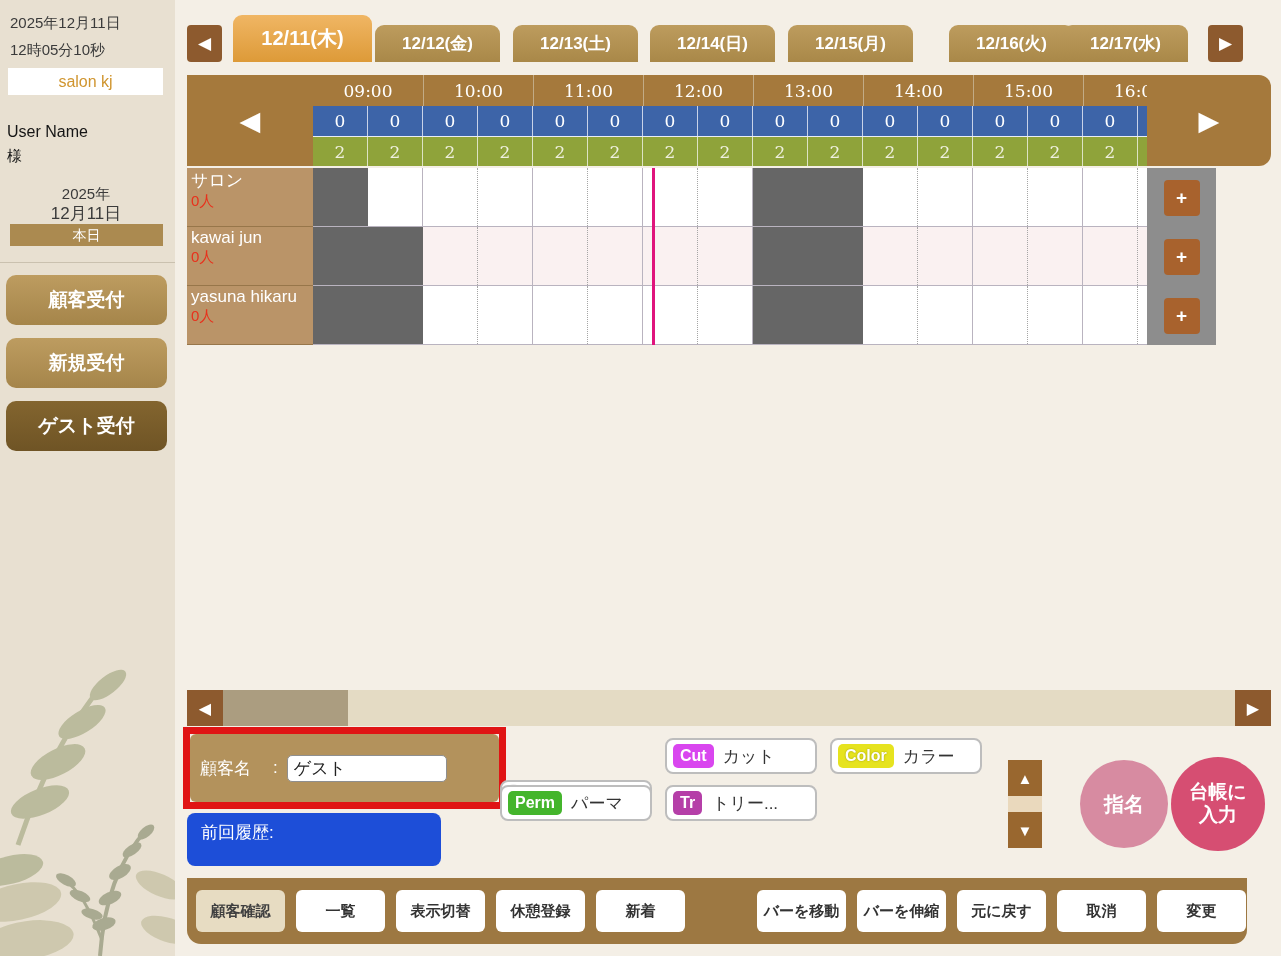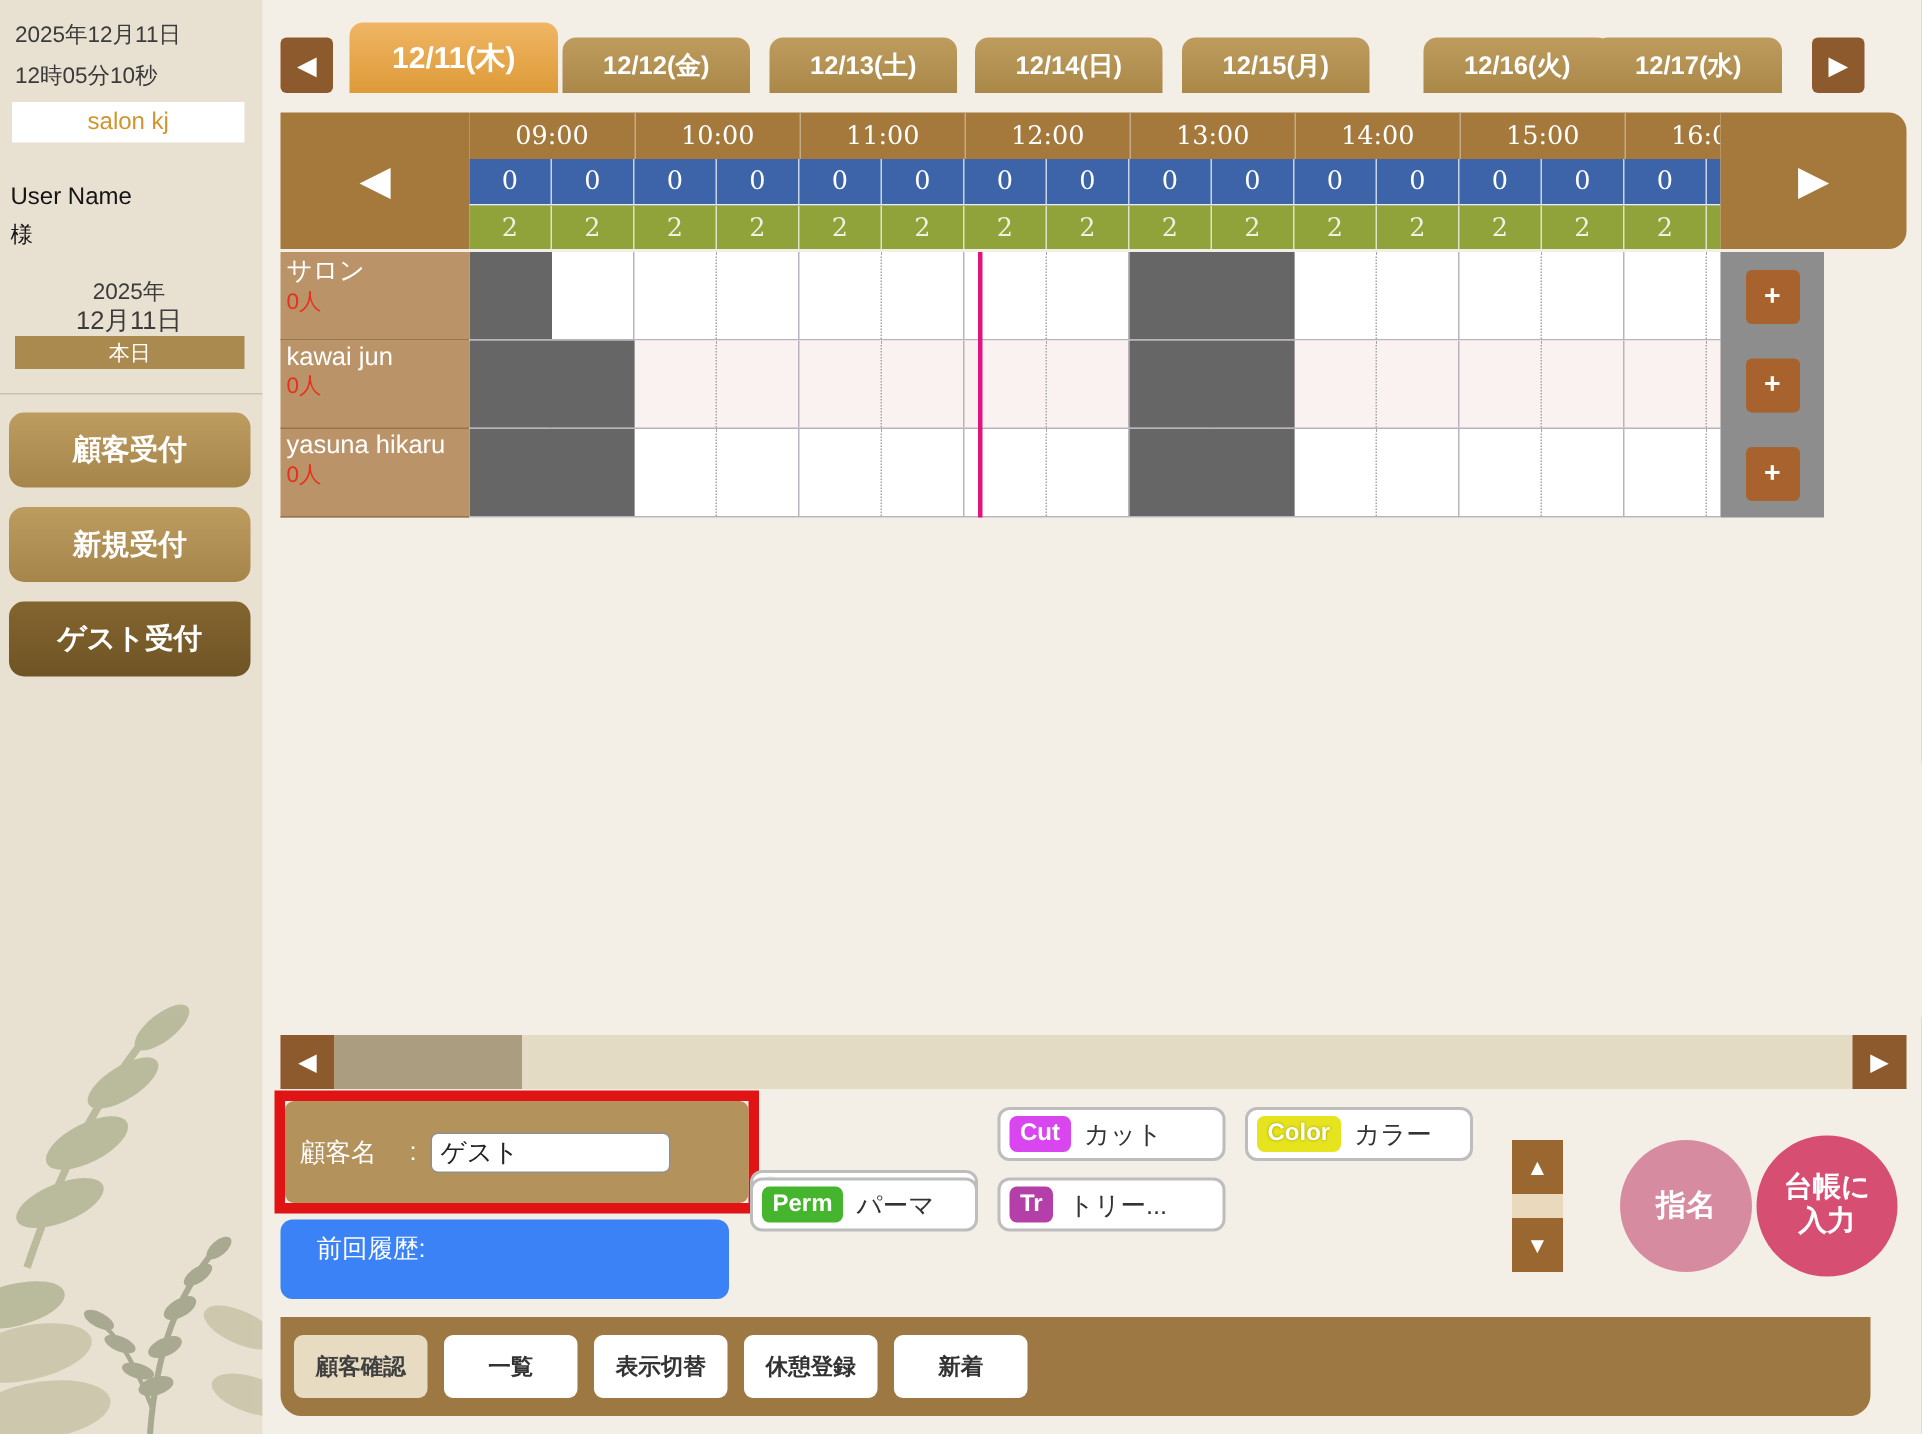--- a/index.html
+++ b/index.html
@@ -63,21 +63,21 @@
   #scroll-left{left:0}
   #scroll-right{right:0}
   #scroll-thumb{position:absolute;left:36px;top:0;width:125px;height:36px;background:#ab9d80;cursor:grab}
 
   
   #red-box{position:absolute;left:183px;top:727px;width:323px;height:82px;border:7px solid #e01414}
   #cust-panel{position:absolute;inset:0;background:#b3925c;border-radius:6px;display:flex;align-items:center;padding-left:10px}
   .form-label{color:#fff;font-size:17px}
   .form-sep{color:#fff;font-size:17px;margin:0 9px 0 22px}
   #cust-input{width:160px;height:27px;border:1px solid #8f8f8f;border-radius:5px;font-size:17px;padding-left:6px;color:#222;background:#fff;font-family:"Liberation Sans","DejaVu Sans",sans-serif}
-  #history-panel{position:absolute;left:187px;top:813px;width:299px;height:53px;background:#3b82f6;border-radius:8px;color:#fff;font-size:17px;padding:8px 24px}
+  #history-panel{position:absolute;left:187px;top:813px;width:254px;height:53px;background:#1d4ed8;border-radius:8px;color:#fff;font-size:17px;padding:8px 14px}
 
   
   .svc{position:absolute;width:152px;height:36px;background:#fff;border:2px solid #bdbdbd;border-radius:8px;display:flex;align-items:center;padding-left:6px;gap:9px;cursor:pointer}
   .badge{color:#fff;font-weight:bold;font-size:16px;border-radius:5px;padding:2px 7px;line-height:1.2}
   .pill{width:13px;height:28px;border-radius:7px;background:linear-gradient(#efefef,#c6c6c6);margin-left:-1px}
   .svc-label{color:#333;font-size:17px;white-space:nowrap}
 
   
   .spin{position:absolute;left:1008px;width:34px;height:36px;background:#99672f;color:#fff;display:flex;align-items:center;justify-content:center;font-size:15px;cursor:pointer}
   #spin-up{top:760px}
@@ -336,15 +336,22 @@
   </div>
 
   <div id="toolbar">
     <div class="tb-group" id="tb-left">
         <div class="tbtn pressed">顧客確認</div>
         <div class="tbtn">一覧</div>
         <div class="tbtn">表示切替</div>
         <div class="tbtn">休憩登録</div>
         <div class="tbtn">新着</div>
       </div>
+    <div class="tb-group" id="tb-right">
+        <div class="tbtn">バーを移動</div>
+        <div class="tbtn">バーを伸縮</div>
+        <div class="tbtn">元に戻す</div>
+        <div class="tbtn">取消</div>
+        <div class="tbtn">変更</div>
+      </div>
   </div>
 
 </div>
 
 </body></html>

